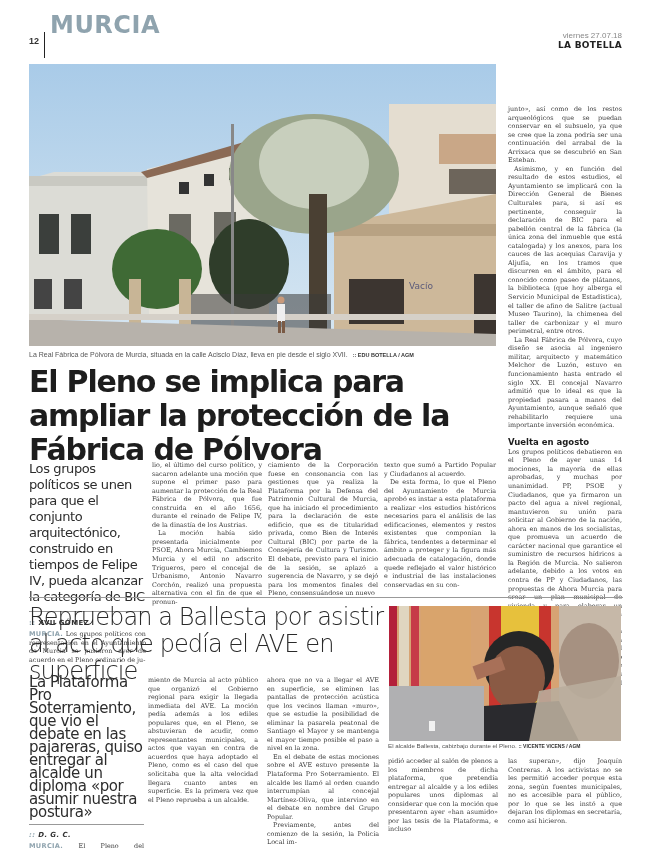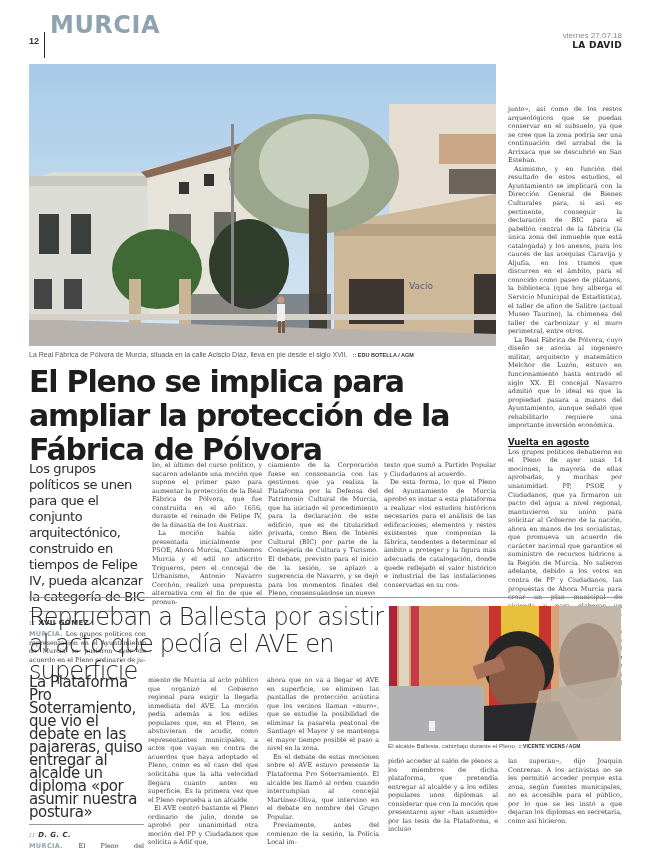--- a/index.html
+++ b/index.html
@@ -26,39 +26,39 @@
 
   
   .col { font-size: 6.4px; line-height: 8.55px; color: #3a3a3a; text-align: justify; hyphens: auto; }
   .col p { text-indent: 6px; }
   .col p.first { text-indent: 0; }
   .lead-word { font: bold 6.6px "DejaVu Sans", sans-serif; color: #8fa3ae; letter-spacing: 0.3px; }
   .subhead { font: 13px "DejaVu Sans", sans-serif; line-height: 16px; color: #2d2d2d; letter-spacing: -0.4px; }
   .sub-rule { width: 120px; height: 1px; background: #999; }
   .byline { font: bold 7px "DejaVu Sans", sans-serif; color: #333; letter-spacing: 0.4px; }
   .byline .bullets { color: #8fa3ae; }
-  .inter-head { font: bold 8.5px "DejaVu Sans", sans-serif; color: #1d1d1d; text-decoration: underline; }
+  .inter-head { font: bold 8.5px "DejaVu Sans", sans-serif; color: #1d1d1d; }
 
   .divider { left: 29px; top: 597px; width: 594px; height: 1px; background: #999; }
 
   .headline2 { left: 29px; top: 604px; width: 360px; font: 24px "DejaVu Sans", sans-serif; line-height: 27px; color: #2a2a2a; letter-spacing: -0.9px; font-weight: 300; }
 
   .photo-second { left: 389px; top: 606px; width: 232px; height: 135px; overflow: hidden; background: #d9a37a; }
   .photo-second svg { width: 100%; height: 100%; display: block; }
   .caption2 { left: 388px; top: 742px; font: 6.2px "Liberation Sans", sans-serif; color: #555; white-space: nowrap; }
   .caption2 .credit { font-weight: bold; font-size: 5px; color: #333; }
 </style>
 </head>
 <body>
 
 <div class="abs page-num">12</div>
 <div class="abs hdr-rule"></div>
 <div class="abs section">MURCIA</div>
 <div class="abs date">viernes 27.07.18</div>
-<div class="abs brand">LA DAVID</div>
+<div class="abs brand">LA BOTELLA</div>
 
 <div class="abs photo-main" title="Fachada de la Real Fábrica de Pólvora con palmera y peatón">
   <svg viewBox="0 0 467 282" preserveAspectRatio="none">
     <defs>
       <linearGradient id="sky" x1="0" y1="0" x2="0" y2="1">
         <stop offset="0" stop-color="#a9cbe8"></stop>
           <stop offset="1" stop-color="#d8e7f2"></stop>
       </linearGradient>
     </defs>
     <rect width="467" height="282" fill="url(#sky)"></rect>
@@ -193,21 +193,20 @@
     <span class="bullets">::</span>
     <span>D. G. C.</span>
   </div>
   <div class="col" style="margin-top:3px;">
     <p class="first"><span class="lead-word">MURCIA.</span> <span>El Pleno del Ayuntamiento de Murcia sacó adelante una moción conjunta de la oposición (excepto el edil no adscrito Trigueros, que se abstuvo) que reprobó la asistencia del alcalde, José Ballesta, y los concejales del PP en el Ayunta-</span></p>
   </div>
 </div>
 
 <div class="abs col" style="left:148px; top:676px; width:110px;">
   <p class="first">miento de Murcia al acto público que organizó el Gobierno regional para exigir la llegada inmediata del AVE. La moción pedía además a los ediles populares que, en el Pleno, se abstuvieran de acudir, como representantes municipales, a actos que vayan en contra de acuerdos que haya adoptado el Pleno, como es el caso del que solicitaba que la alta velocidad llegara cuanto antes en superficie. Es la primera vez que el Pleno reprueba a un alcalde.</p>
-  <p>El AVE centró bastante el Pleno ordinario de julio, donde se aprobó por unanimidad otra moción del PP y Ciudadanos que solicita a Adif que,</p>
 </div>
 
 <div class="abs col" style="left:267px; top:676px; width:112px;">
   <p class="first">ahora que no va a llegar el AVE en superficie, se eliminen las pantallas de protección acústica que los vecinos llaman «muro», que se estudie la posibilidad de eliminar la pasarela peatonal de Santiago el Mayor y se mantenga el mayor tiempo posible el paso a nivel en la zona.</p>
   <p>En el debate de estas mociones sobre el AVE estuvo presente la Plataforma Pro Soterramiento. El alcalde les llamó al orden cuando interrumpían al concejal Martínez-Oliva, que intervino en el debate en nombre del Grupo Popular.</p>
   <p>Previamente, antes del comienzo de la sesión, la Policía Local im-</p>
 </div>
 
 <div class="abs col" style="left:388px; top:757px; width:110px;">
   <p class="first">pidió acceder al salón de plenos a los miembros de dicha plataforma, que pretendía entregar al alcalde y a los ediles populares unos diplomas al considerar que con la moción que presentaron ayer «han asumido» por las tesis de la Plataforma, e incluso</p>

